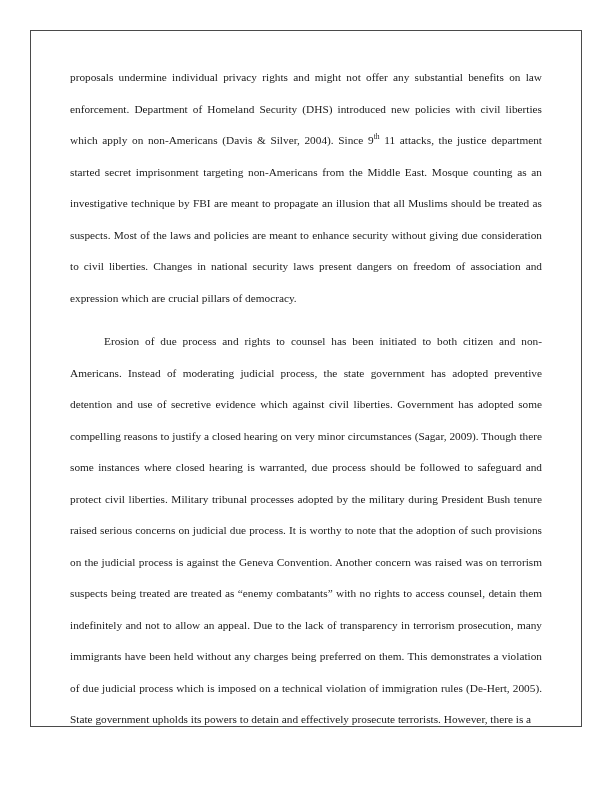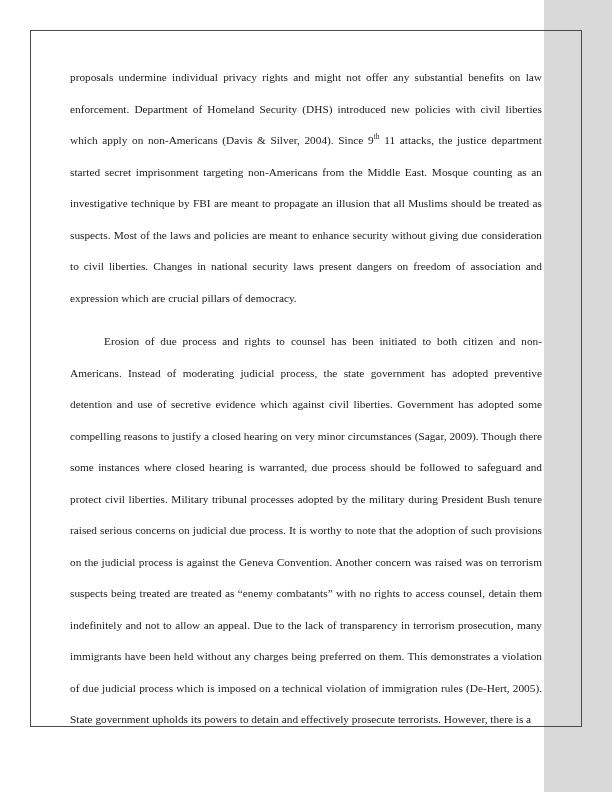--- a/index.html
+++ b/index.html
@@ -7,21 +7,21 @@
     padding: 0;
     background: #d9d9d9;
   }
   body {
     width: 612px;
     height: 792px;
     font-family: "Liberation Serif", serif;
   }
   .page {
     position: relative;
-    width: 544px;
+    width: 612px;
     height: 792px;
     background: #ffffff;
     box-sizing: border-box;
   }
   .page-border {
     position: absolute;
     left: 30px;
     top: 30px;
     width: 552px;
     height: 697px;

